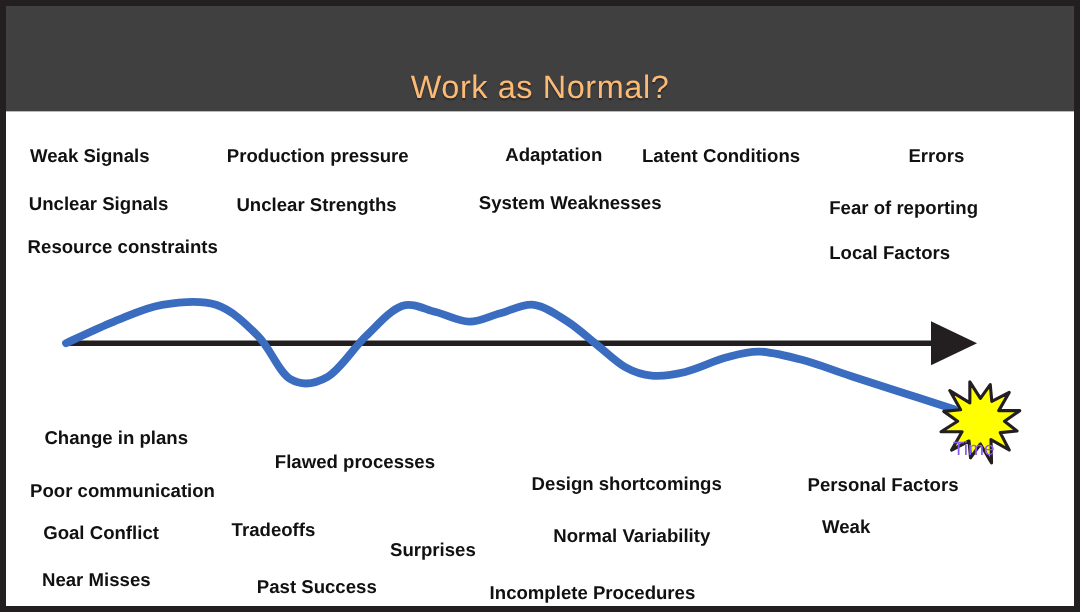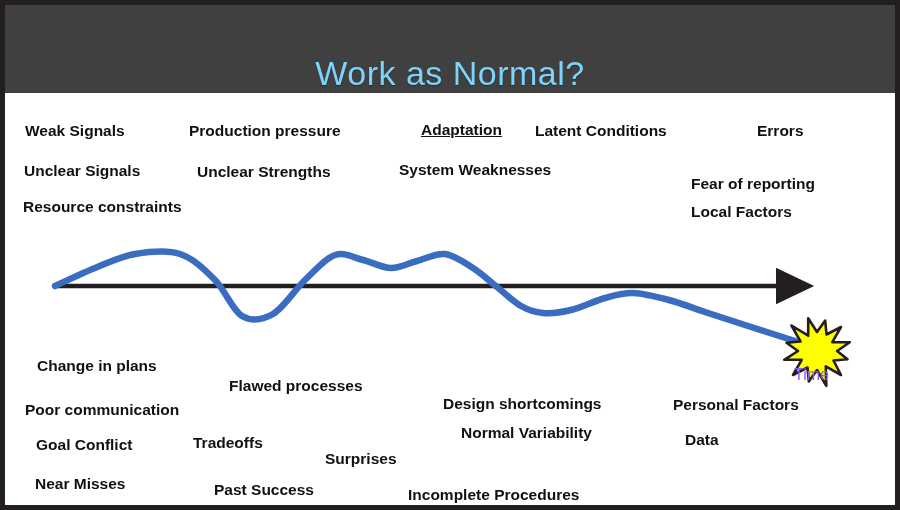--- a/index.html
+++ b/index.html
@@ -26,24 +26,24 @@
     top: 0;
     width: 890px;
     height: 88px;
     background: #404040;
     display: flex;
     align-items: center;
     justify-content: center;
     box-sizing: border-box;
   }
   #slide-title {
-    color: #7dd3fc;
+    color: #fdba74;
     font-family: "Liberation Sans", sans-serif;
     font-weight: 400;
-    font-size: 34px;
+    font-size: 27px;
     letter-spacing: 0.5px;
     line-height: 1;
     text-shadow: 0 1px 1px rgba(0,0,0,0.35);
     margin-top: 48px;
   }
   .canvas {
     position: absolute;
     left: 0;
     top: 88px;
     width: 890px;
@@ -88,27 +88,27 @@
 
   <div id="header-bar">
     <div id="slide-title">Work as Normal?</div>
   </div>
 
   <div class="canvas">
 
     <div id="top-factors-layer">
         <div class="factor top" style="left: 20px; top: 30px;">Weak Signals</div>
         <div class="factor top" style="left: 184px; top: 30px; text-align: center;">Production pressure</div>
-        <div class="factor top" style="left: 416px; top: 29px; text-decoration: underline;">Adaptation</div>
+        <div class="factor top" style="left: 416px; top: 29px;">Adaptation</div>
         <div class="factor top" style="left: 530px; top: 30px;">Latent Conditions</div>
         <div class="factor top" style="left: 752px; top: 30px;">Errors</div>
         <div class="factor top" style="left: 19px; top: 70px;">Unclear Signals</div>
         <div class="factor top" style="left: 192px; top: 71px;">Unclear Strengths</div>
         <div class="factor top" style="left: 394px; top: 69px;">System Weaknesses</div>
-        <div class="factor top" style="left: 686px; top: 83px;">Fear of reporting</div>
+        <div class="factor top" style="left: 686px; top: 73px;">Fear of reporting</div>
         <div class="factor top" style="left: 18px; top: 106px;">Resource constraints</div>
         <div class="factor top" style="left: 686px; top: 111px;">Local Factors</div>
       </div>
 
     <svg id="axis-svg" viewBox="0 0 890 412">
       <defs>
         <marker id="arrowhead" markerWidth="9" markerHeight="9" refX="1" refY="4.5" orient="auto" markerUnits="strokeWidth">
           <path d="M0,0.4 L8.6,4.5 L0,8.6 Z" fill="#231f20"></path>
         </marker>
       </defs>
@@ -120,24 +120,24 @@
     </svg>
 
     <div id="time-label">Time</div>
 
     <div id="bottom-factors-layer">
         <div class="factor bottom" style="left: 32px; top: 265px;">Change in plans</div>
         <div class="factor bottom" style="left: 224px; top: 285px;">Flawed processes</div>
         <div class="factor bottom" style="left: 438px; top: 303px;">Design shortcomings</div>
         <div class="factor bottom" style="left: 668px; top: 304px;">Personal Factors</div>
         <div class="factor bottom" style="left: 20px; top: 309px;">Poor communication</div>
-        <div class="factor bottom" style="left: 680px; top: 339px;">Data</div>
+        <div class="factor bottom" style="left: 680px; top: 339px;">Weak</div>
         <div class="factor bottom" style="left: 31px; top: 344px;">Goal Conflict</div>
         <div class="factor bottom" style="left: 188px; top: 342px;">Tradeoffs</div>
-        <div class="factor bottom" style="left: 456px; top: 332px; text-align: right;">Normal Variability</div>
+        <div class="factor bottom" style="left: 456px; top: 347px; text-align: right;">Normal Variability</div>
         <div class="factor bottom" style="left: 320px; top: 358px;">Surprises</div>
         <div class="factor bottom" style="left: 30px; top: 383px;">Near Misses</div>
         <div class="factor bottom" style="left: 209px; top: 389px;">Past Success</div>
         <div class="factor bottom" style="left: 403px; top: 394px;">Incomplete Procedures</div>
       </div>
 
   </div>
 </div>
 
 </body></html>

